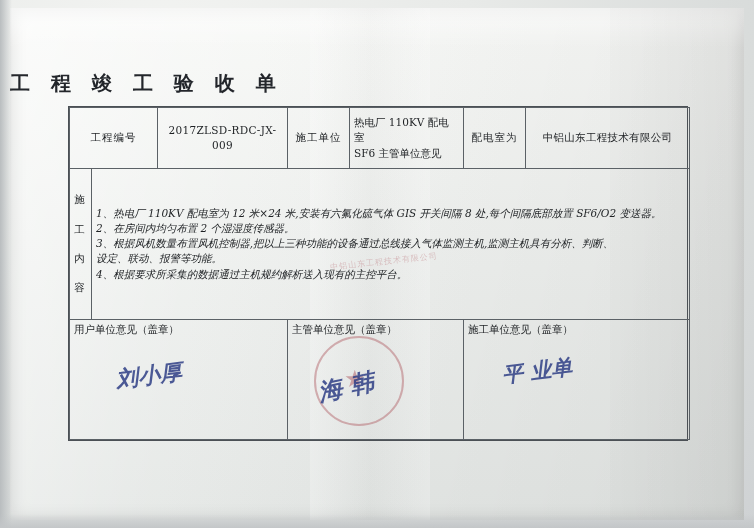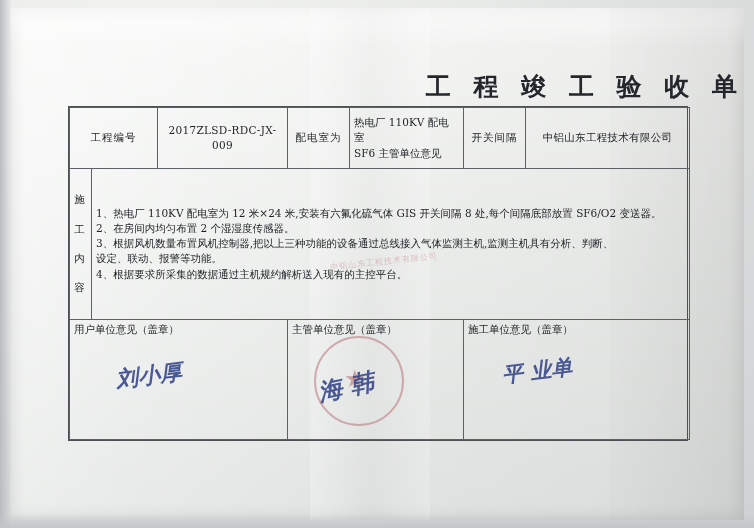--- a/index.html
+++ b/index.html
@@ -40,22 +40,22 @@
   }
   .shade {
     position: absolute;
     pointer-events: none;
   }
   #title {
     position: absolute;
     left: 0;
     top: 62px;
     width: 734px;
-    text-align: right;
-    font-size: 25px;
+    text-align: left;
+    font-size: 20px;
     letter-spacing: 7px;
     color: #23262b;
     font-weight: bold;
     font-family: "DejaVu Serif", serif;
   }
   
   #tbl {
     position: absolute;
     left: 58px;
     top: 98px;
@@ -93,21 +93,21 @@
     font-size: 11px;
     letter-spacing: 2px;
   }
   .vert span { display: block; }
   .contentCell {
     vertical-align: top;
     padding: 7px 8px 0 8px;
     line-height: 2.0;
     font-size: 10.5px;
   }
-  .contentCell .line { white-space: nowrap; }
+  .contentCell .line { white-space: nowrap; font-style: italic; }
   
   .sigHead {
     vertical-align: top;
     padding: 7px 8px;
     font-size: 11px;
     position: relative;
   }
   .sigResp {
     vertical-align: bottom;
     padding: 0 8px 4px 8px;
@@ -172,26 +172,26 @@
           <col style="width:62px">
           <col style="width:114px">
           <col style="width:62px">
           <col style="width:164px">
         </colgroup>
         <tbody>
 
           <tr style="height:38px;">
             <td class="lbl" colspan="2">工程编号</td>
             <td class="val">2017ZLSD-RDC-JX-009</td>
-            <td class="lbl">配电室为</td>
+            <td class="lbl">施工单位</td>
             <td class="ctr">
               <div>热电厂 110KV 配电室</div>
               <div>SF6 主管单位意见</div>
             </td>
-            <td class="lbl">开关间隔</td>
+            <td class="lbl">配电室为</td>
             <td class="val">中铝山东工程技术有限公司</td>
           </tr>
 
 
           <tr style="height:125px;">
             <td class="vert">
               <span>施</span>
               <span style="margin-top:14px;">工</span>
               <span style="margin-top:14px;">内</span>
               <span style="margin-top:14px;">容</span>

